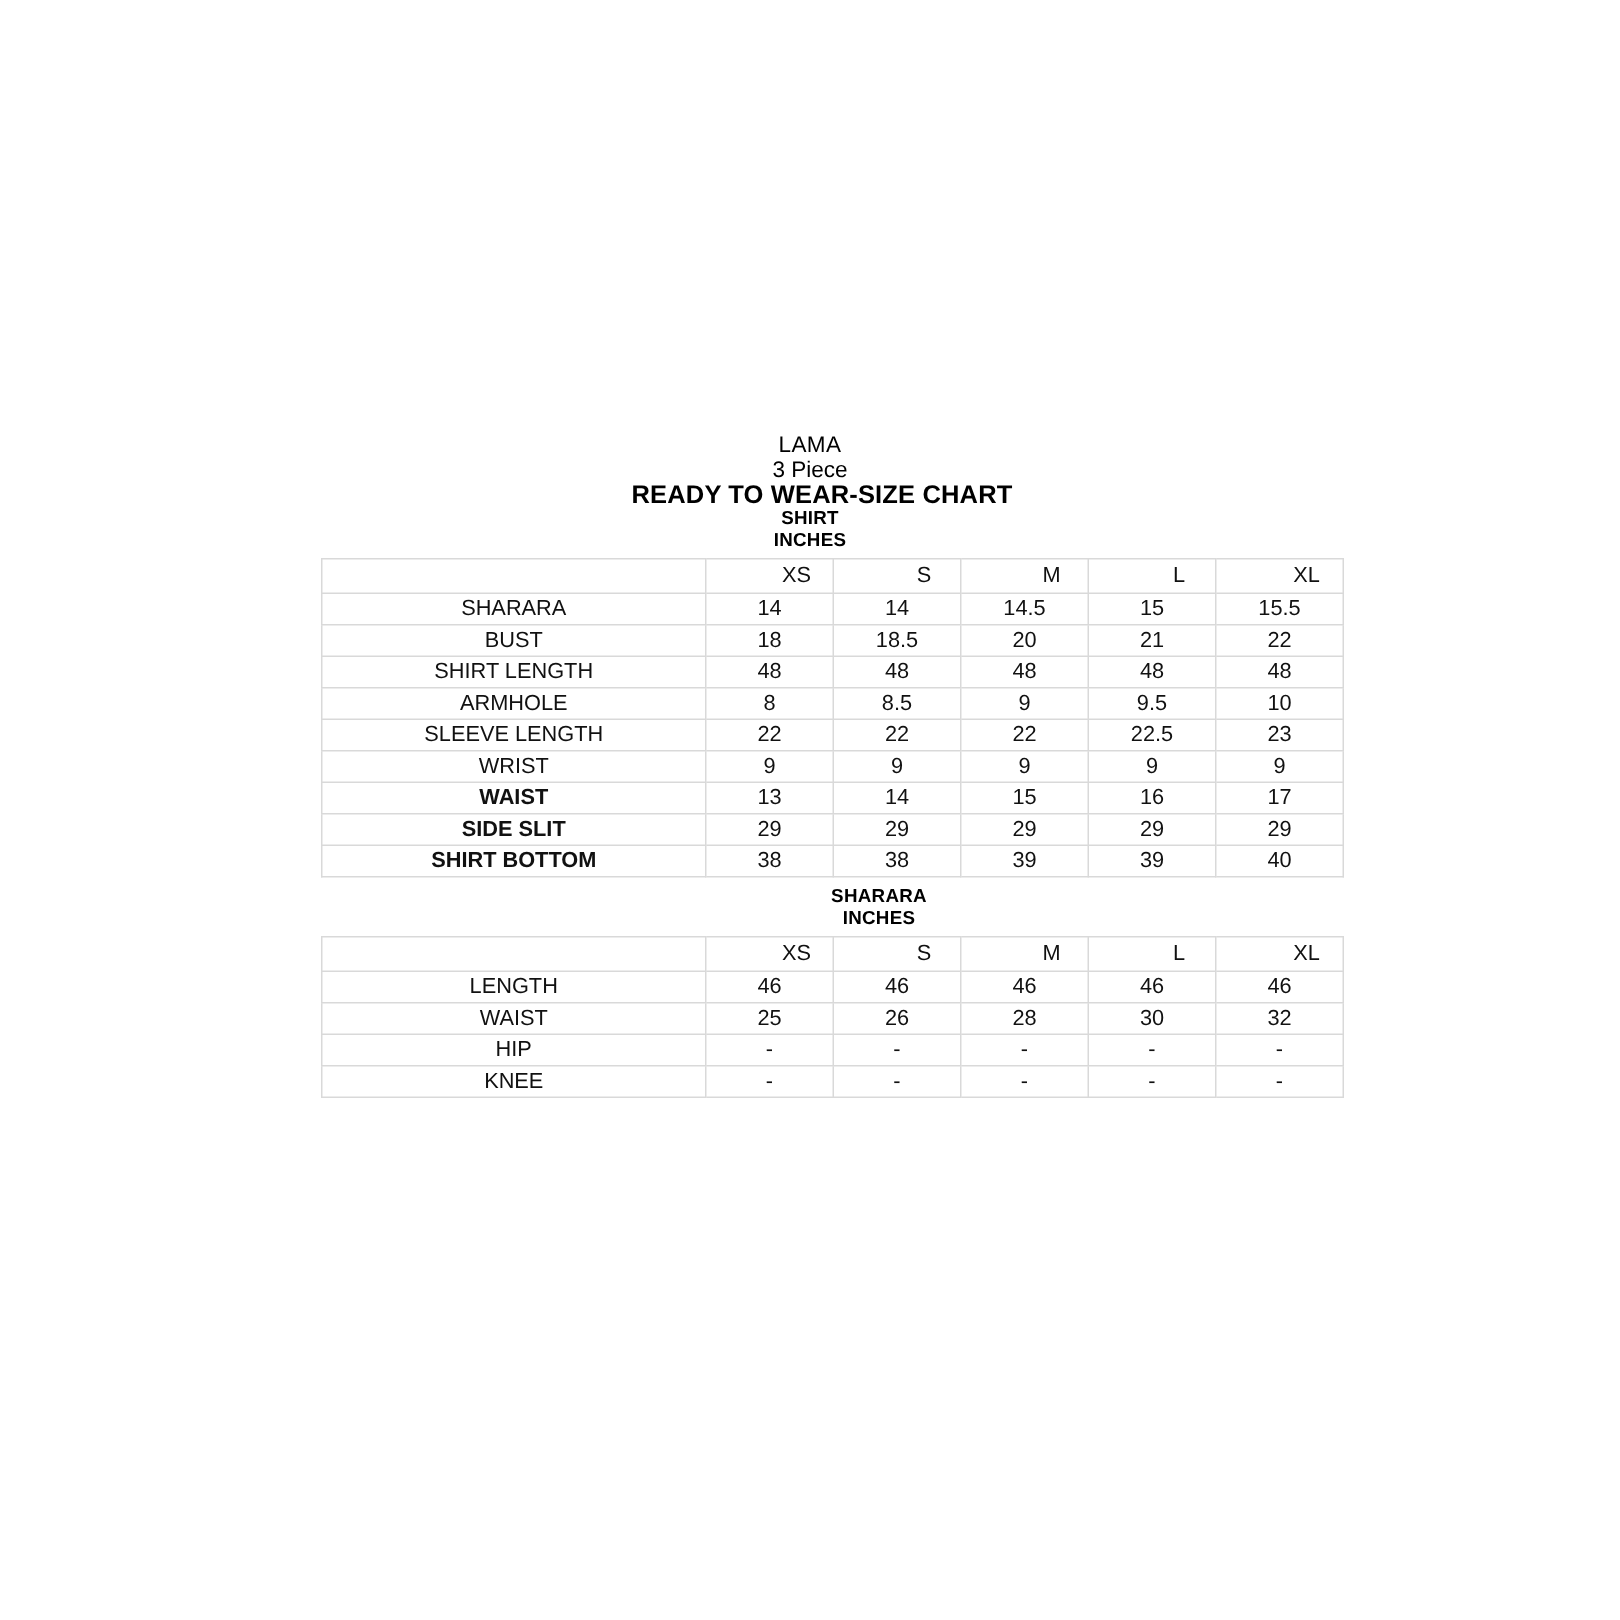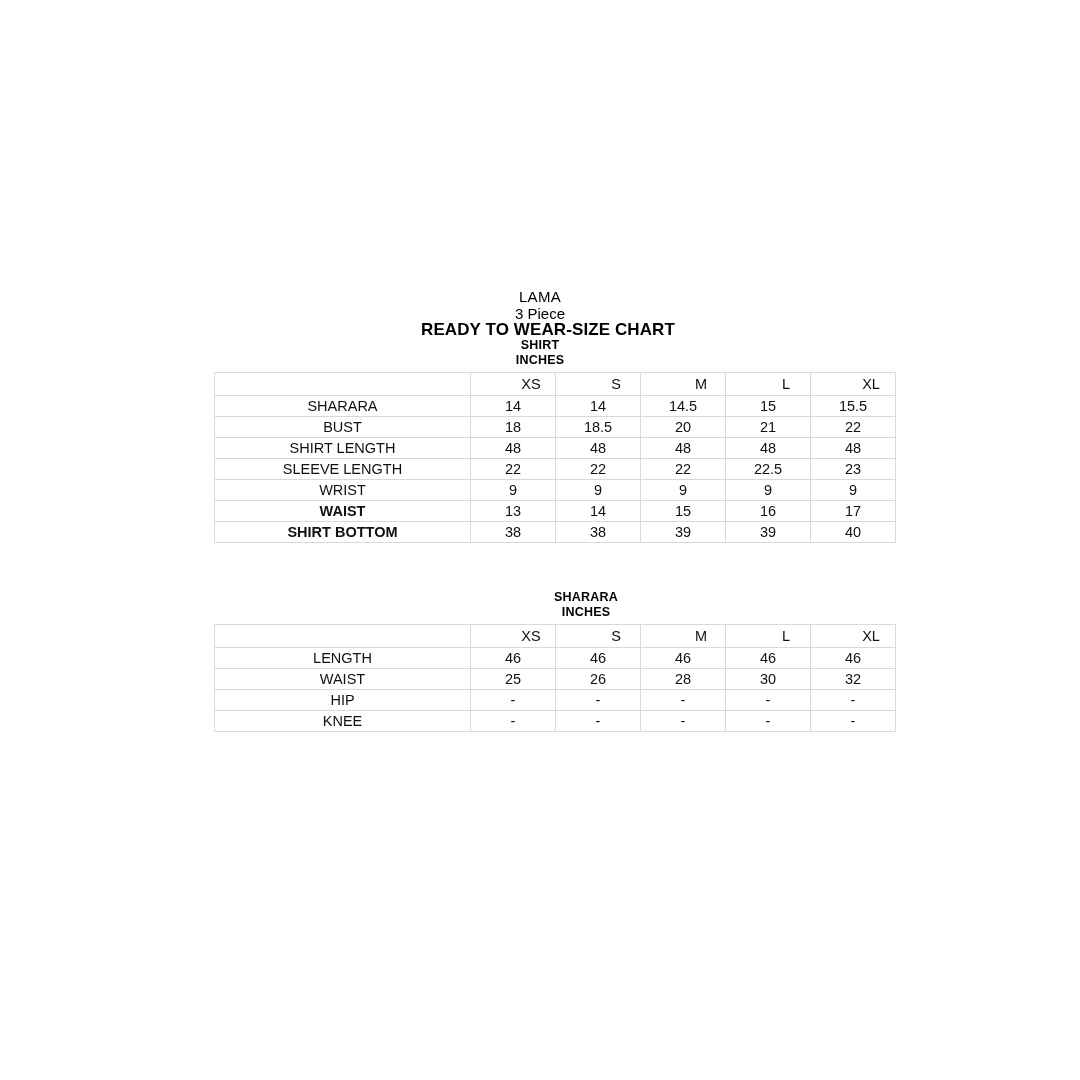--- a/index.html
+++ b/index.html
@@ -163,20 +163,28 @@
       </tr>
       <tr>
         <td class="row-label">SHIRT LENGTH</td>
         <td>48</td>
         <td>48</td>
         <td>48</td>
         <td>48</td>
         <td>48</td>
       </tr>
       <tr>
+        <td class="row-label">ARMHOLE</td>
+        <td>8</td>
+        <td>8.5</td>
+        <td>9</td>
+        <td>9.5</td>
+        <td>10</td>
+      </tr>
+      <tr>
         <td class="row-label">SLEEVE LENGTH</td>
         <td>22</td>
         <td>22</td>
         <td>22</td>
         <td>22.5</td>
         <td>23</td>
       </tr>
       <tr>
         <td class="row-label">WRIST</td>
         <td>9</td>
@@ -187,20 +195,28 @@
       </tr>
       <tr>
         <td class="row-label bold">WAIST</td>
         <td>13</td>
         <td>14</td>
         <td>15</td>
         <td>16</td>
         <td>17</td>
       </tr>
       <tr>
+        <td class="row-label bold">SIDE SLIT</td>
+        <td>29</td>
+        <td>29</td>
+        <td>29</td>
+        <td>29</td>
+        <td>29</td>
+      </tr>
+      <tr>
         <td class="row-label bold">SHIRT BOTTOM</td>
         <td>38</td>
         <td>38</td>
         <td>39</td>
         <td>39</td>
         <td>40</td>
       </tr>
     </tbody>
   </table>
 

